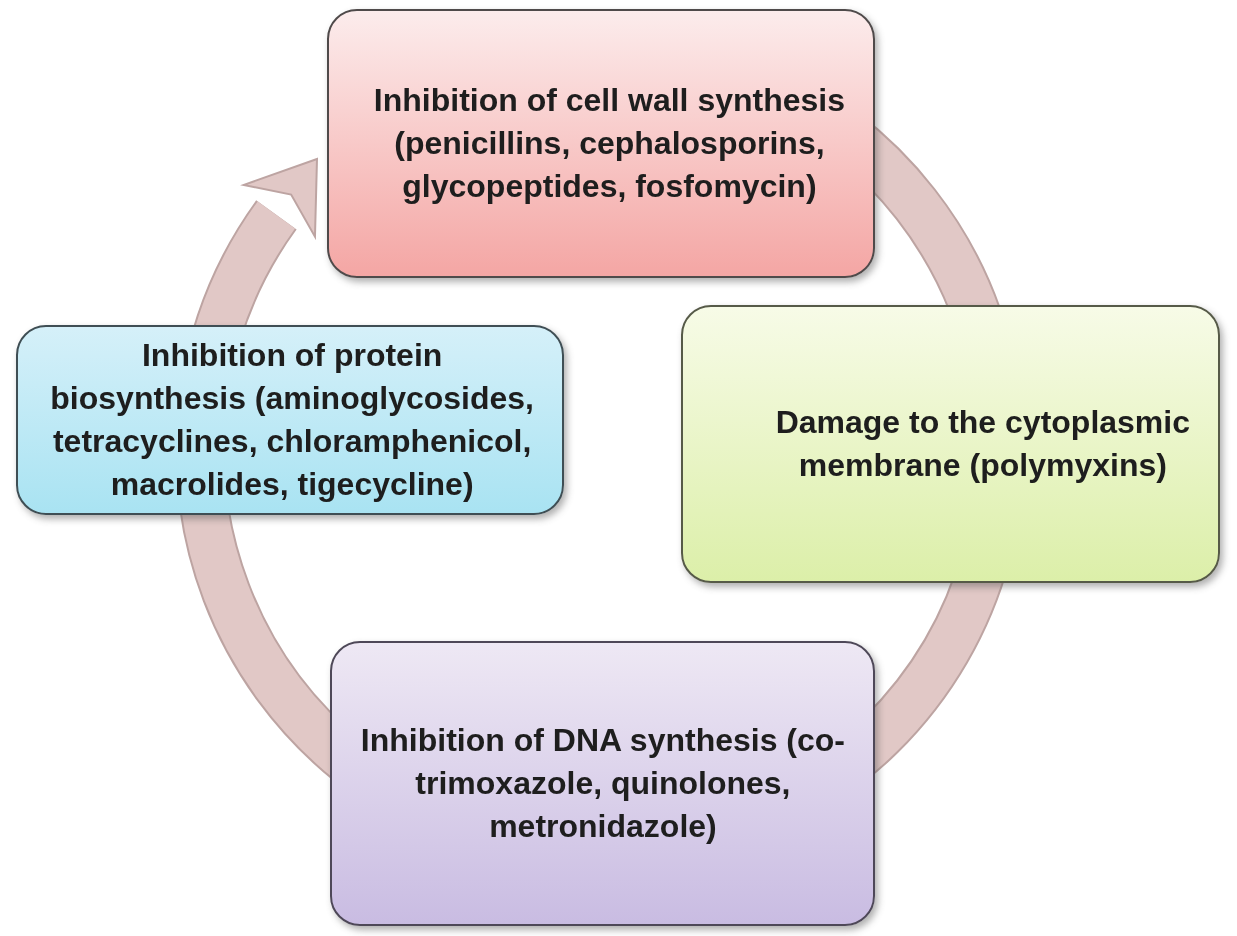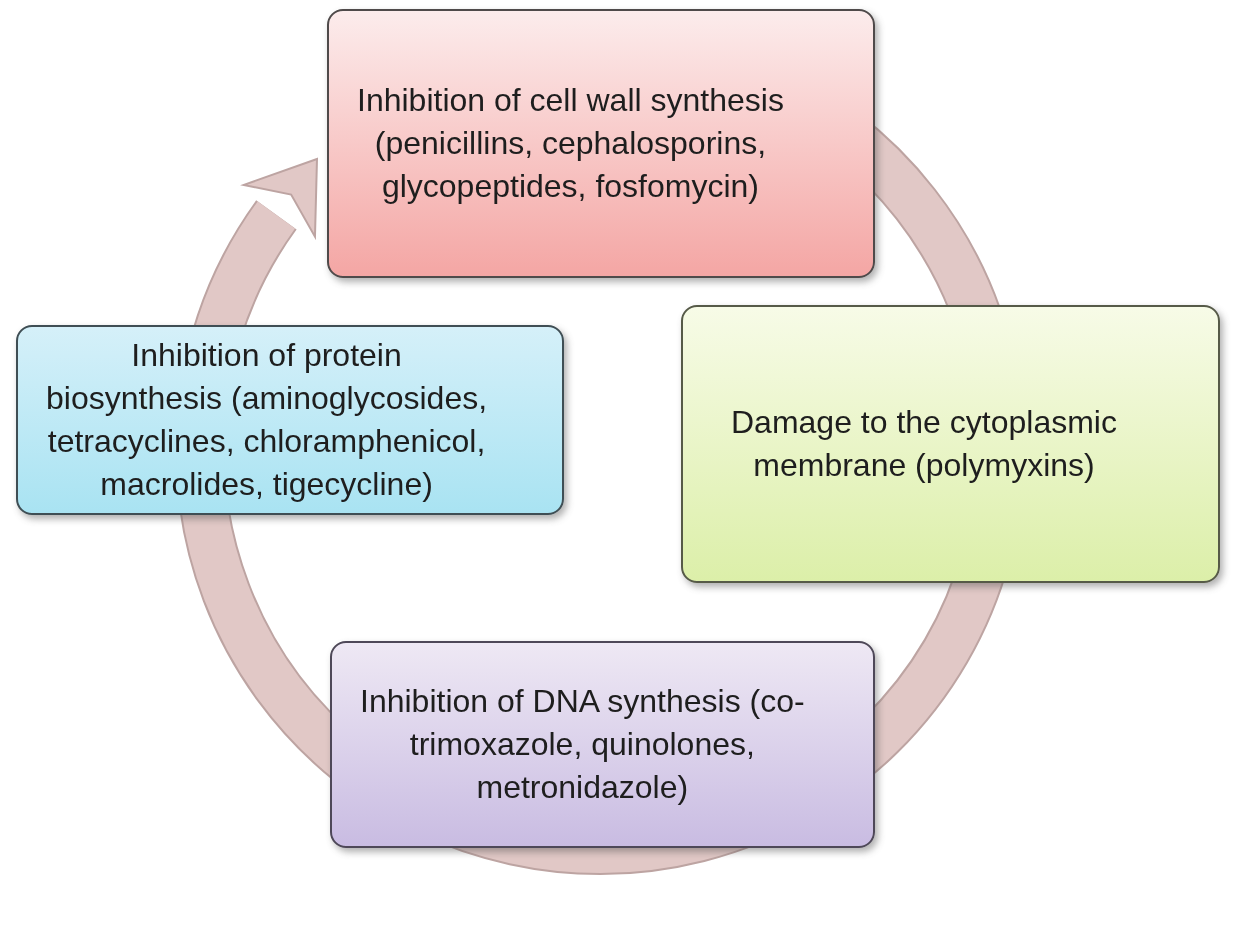--- a/index.html
+++ b/index.html
@@ -21,39 +21,40 @@
     position: absolute;
     left: 0;
     top: 0;
     z-index: 0;
   }
   .node {
     position: absolute;
     z-index: 1;
     box-sizing: border-box;
     border: 2px solid #4d4d4d;
-    border-radius: 16px;
+    border-radius: 30px;
     box-shadow: 3px 4px 7px rgba(80, 80, 80, 0.45);
     display: flex;
     align-items: center;
-    justify-content: flex-start;
+    justify-content: flex-end;
     padding: 14px 28px;
+    font-weight: bold;
   }
   .node-label {
     white-space: pre-line;
     text-align: center;
     font-size: 32px;
     line-height: 43px;
     color: #1e1e1e;
     letter-spacing: 0px;
   }
   
   .node-top    { left: 327px; top:   9px; width: 548px; height: 269px; }
   .node-right  { left: 681px; top: 305px; width: 539px; height: 278px; }
-  .node-bottom { left: 330px; top: 641px; width: 545px; height: 207px; }
+  .node-bottom { left: 330px; top: 641px; width: 545px; height: 285px; }
   .node-left   { left:  16px; top: 325px; width: 548px; height: 190px; }
 </style>
 </head>
 <body>
 
 <div class="stage">
 
   <svg class="ring-layer" width="1237" height="936" viewBox="0 0 1237 936">
 
     <path d="M 370.6 122.3 A 400 400 0 1 1 276.4 214.9" fill="none" stroke-width="50" stroke="#bda4a2"></path>

